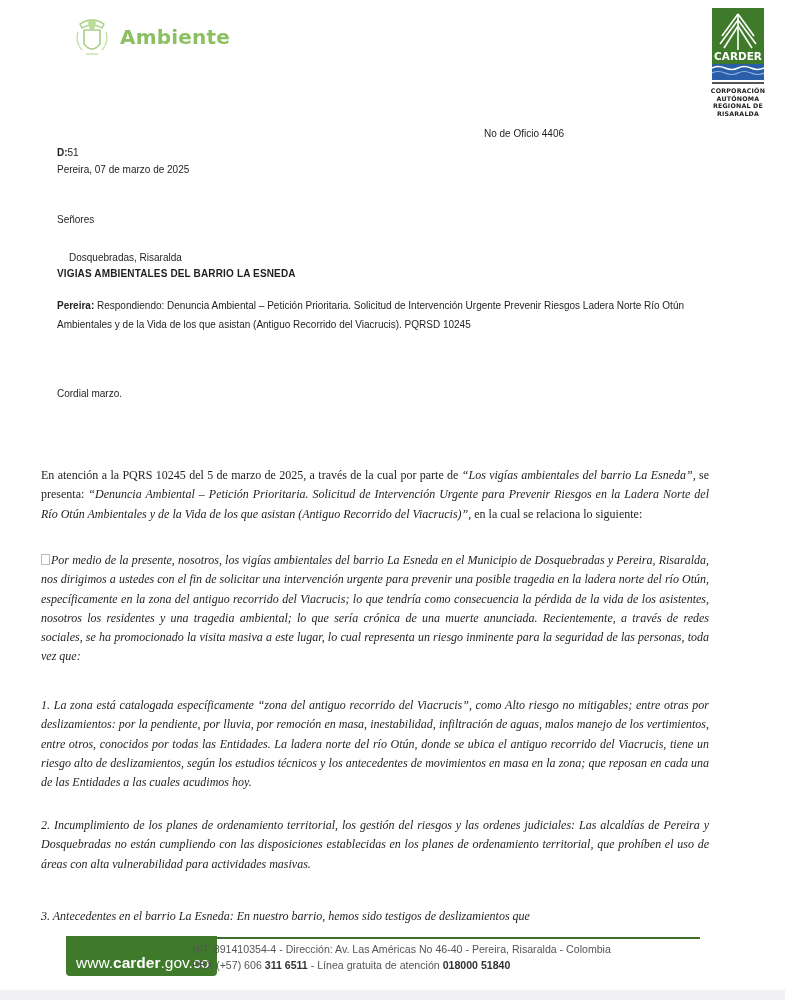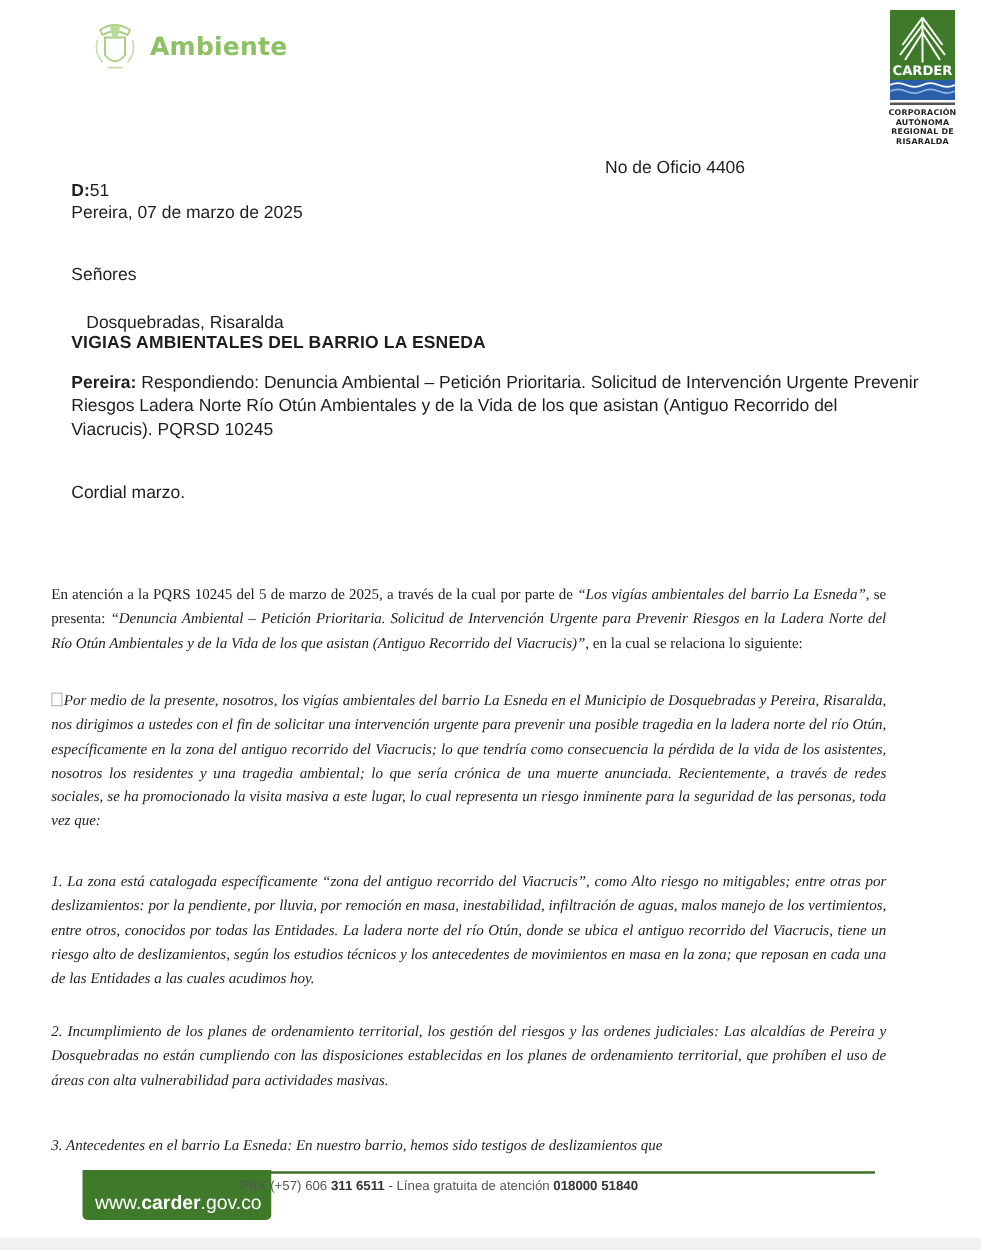--- a/index.html
+++ b/index.html
@@ -11,21 +11,21 @@
     
     .ambiente-logo { left: 72px; top: 14px; display: flex; align-items: center; gap: 8px; }
     .ambiente-crest { width: 40px; height: 46px; }
     .ambiente-text { font-family: "DejaVu Sans", sans-serif; font-weight: bold; font-size: 20px; color: #8cc063; letter-spacing: 0.2px; }
     .carder-logo { left: 710px; top: 8px; width: 56px; display: flex; flex-direction: column; align-items: center; }
     .carder-mark { width: 52px; height: 72px; }
     .carder-sub { font-family: "DejaVu Sans", sans-serif; font-weight: bold; font-size: 6.3px; line-height: 7.5px; text-align: center; color: #222; margin-top: 3px; letter-spacing: 0.2px; }
     .carder-sub span { display: block; }
     .carder-rule { width: 52px; height: 2px; background: #555; margin-top: 2px; }
 
-    .text { font-size: 14px; line-height: 19px; }
+    .text { font-size: 10px; line-height: 19px; }
     .oficio { left: 484px; top: 124px; }
     .dnum { left: 57px; top: 143px; }
     .dnum b { font-weight: bold; }
     .fecha { left: 57px; top: 160px; }
     .senores { left: 57px; top: 210px; }
     .dest { left: 57px; top: 228px; font-weight: bold; letter-spacing: 0.15px; margin-top: 36px; }
     .ciudad { left: 57px; top: 248px; margin-left: 12px; }
     .asunto { left: 57px; top: 296px; width: 680px; }
     .asunto b { font-weight: bold; }
     .saludo { left: 57px; top: 384px; }
@@ -104,15 +104,16 @@
 
 <div class="abs para p2 it"><span class="sq"></span><span>Por medio de la presente, nosotros, los vigías ambientales del barrio La Esneda en el Municipio de Dosquebradas y Pereira, Risaralda, nos dirigimos a ustedes con el fin de solicitar una intervención urgente para prevenir una posible tragedia en la ladera norte del río Otún, específicamente en la zona del antiguo recorrido del Viacrucis; lo que tendría como consecuencia la pérdida de la vida de los asistentes, nosotros los residentes y una tragedia ambiental; lo que sería crónica de una muerte anunciada. Recientemente, a través de redes sociales, se ha promocionado la visita masiva a este lugar, lo cual representa un riesgo inminente para la seguridad de las personas, toda vez que:</span></div>
 
 <div class="abs para p3 it">1. La zona está catalogada específicamente “zona del antiguo recorrido del Viacrucis”, como Alto riesgo no mitigables; entre otras por deslizamientos: por la pendiente, por lluvia, por remoción en masa, inestabilidad, infiltración de aguas, malos manejo de los vertimientos, entre otros, conocidos por todas las Entidades. La ladera norte del río Otún, donde se ubica el antiguo recorrido del Viacrucis, tiene un riesgo alto de deslizamientos, según los estudios técnicos y los antecedentes de movimientos en masa en la zona; que reposan en cada una de las Entidades a las cuales acudimos hoy.</div>
 <div class="abs para p4 it">2. Incumplimiento de los planes de ordenamiento territorial, los gestión del riesgos y las ordenes judiciales: Las alcaldías de Pereira y Dosquebradas no están cumpliendo con las disposiciones establecidas en los planes de ordenamiento territorial, que prohíben el uso de áreas con alta vulnerabilidad para actividades masivas.</div>
 <div class="abs para p5 it">3. Antecedentes en el barrio La Esneda: En nuestro barrio, hemos sido testigos de deslizamientos que</div>
 
 <div class="abs footer-rule"></div>
 <div class="abs footer-url"><span>www.</span><b>carder</b><span>.gov.co</span></div>
 <div class="abs footer-info">
+  <div>NIT: 891410354-4 - Dirección: Av. Las Américas No 46-40 - Pereira, Risaralda - Colombia</div>
   <div><span>PBX (+57) 606 </span><b>311 6511</b><span> - Línea gratuita de atención </span><b>018000 51840</b></div>
 </div>
 <div class="abs bottom-band"></div>
 
 </body></html>

